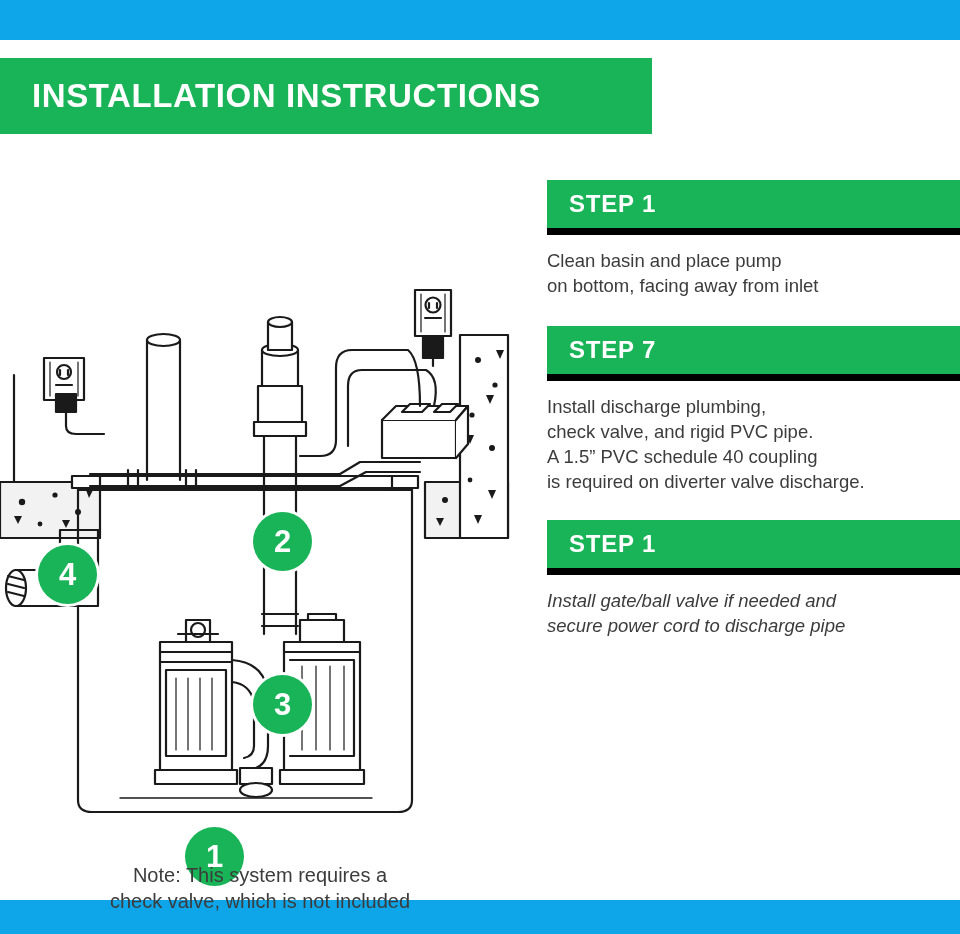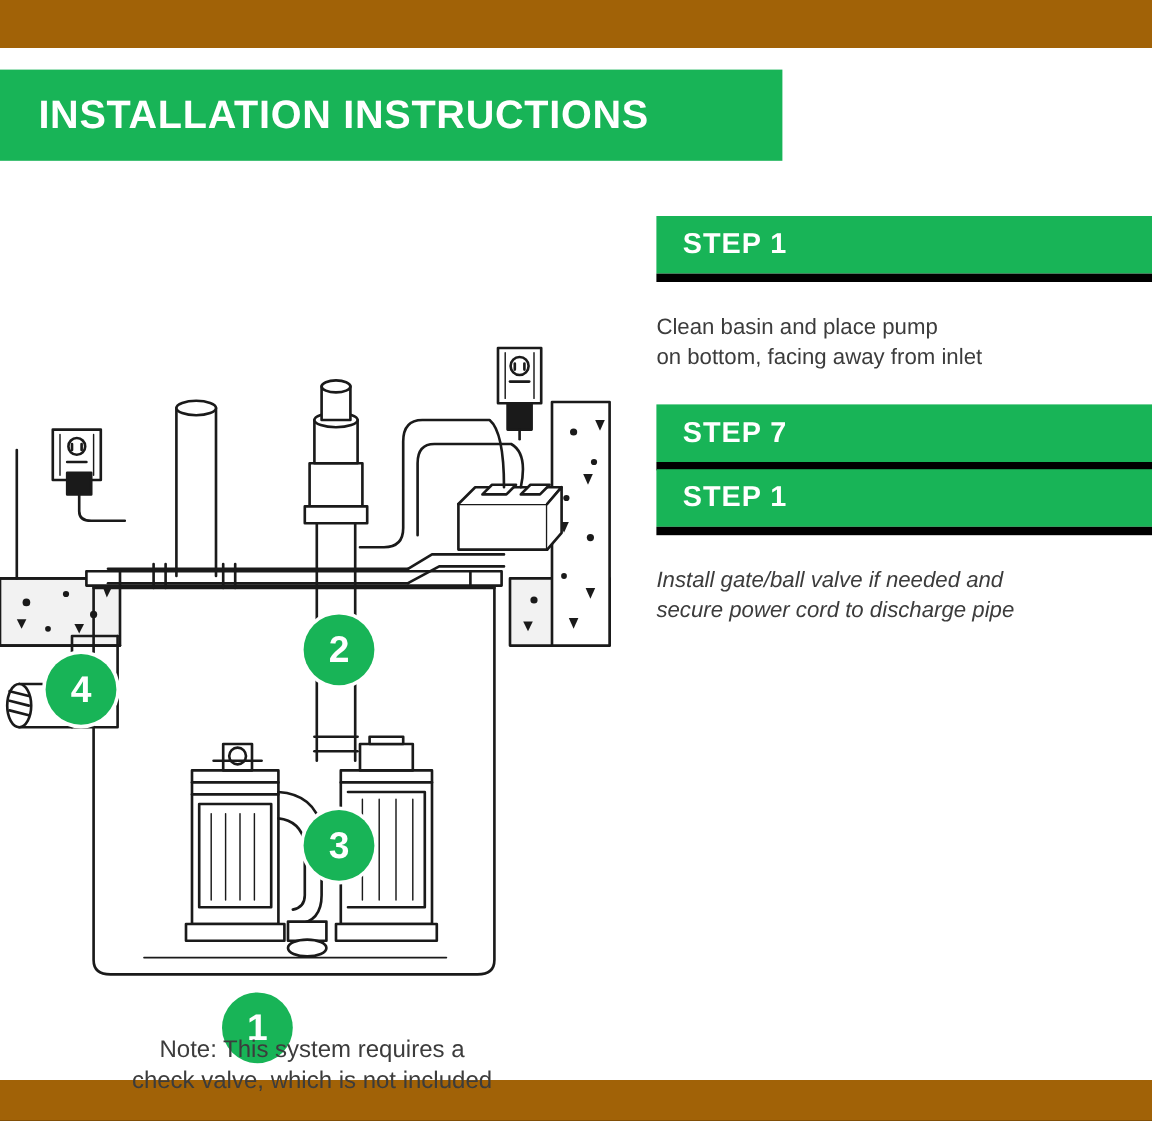--- a/index.html
+++ b/index.html
@@ -10,21 +10,21 @@
   body {
     width: 960px;
     height: 934px;
     font-family: "Liberation Sans", sans-serif;
     overflow: hidden;
   }
   .page {
     position: relative;
     width: 960px;
     height: 934px;
-    background: #a16207;
+    background: #0ea5e9;
   }
   .canvas {
     position: absolute;
     left: 0;
     top: 40px;
     width: 960px;
     height: 860px;
     background: #ffffff;
   }
 
@@ -80,21 +80,20 @@
     font-weight: bold;
     letter-spacing: 0.8px;
     padding-left: 22px;
   }
   .step-body {
     padding: 18px 6px 16px 0;
     color: #3c3c3c;
     font-size: 18.5px;
     line-height: 25px;
     white-space: pre-line;
-    margin-top: 11px;
   }
   .step-block.s1 .step-body { padding-top: 20px; padding-bottom: 22px; }
   .step-block.s2 .step-body { padding-top: 20px; padding-bottom: 20px; }
   .step-block.s3 .step-body { padding-top: 20px; padding-bottom: 24px; font-style: italic; }
   .step-block.s4 .step-body { padding-top: 22px; }
 
   
   .diagram {
     position: absolute;
     left: 0;
@@ -320,20 +319,24 @@
           <span class="step-label">STEP 1</span>
         </div>
         <div class="step-body">Clean basin and place pump
 on bottom, facing away from inlet</div>
       </div>
 
       <div class="step-block s2">
         <div class="step-header">
           <span class="step-label">STEP 7</span>
         </div>
+        <div class="step-body">Install discharge plumbing,
+check valve, and rigid PVC pipe.
+A 1.5” PVC schedule 40 coupling
+is required on diverter valve discharge.</div>
       </div>
 
       <div class="step-block s3">
         <div class="step-header">
           <span class="step-label">STEP 1</span>
         </div>
         <div class="step-body">Install gate/ball valve if needed and
 secure power cord to discharge pipe</div>
       </div>
 

